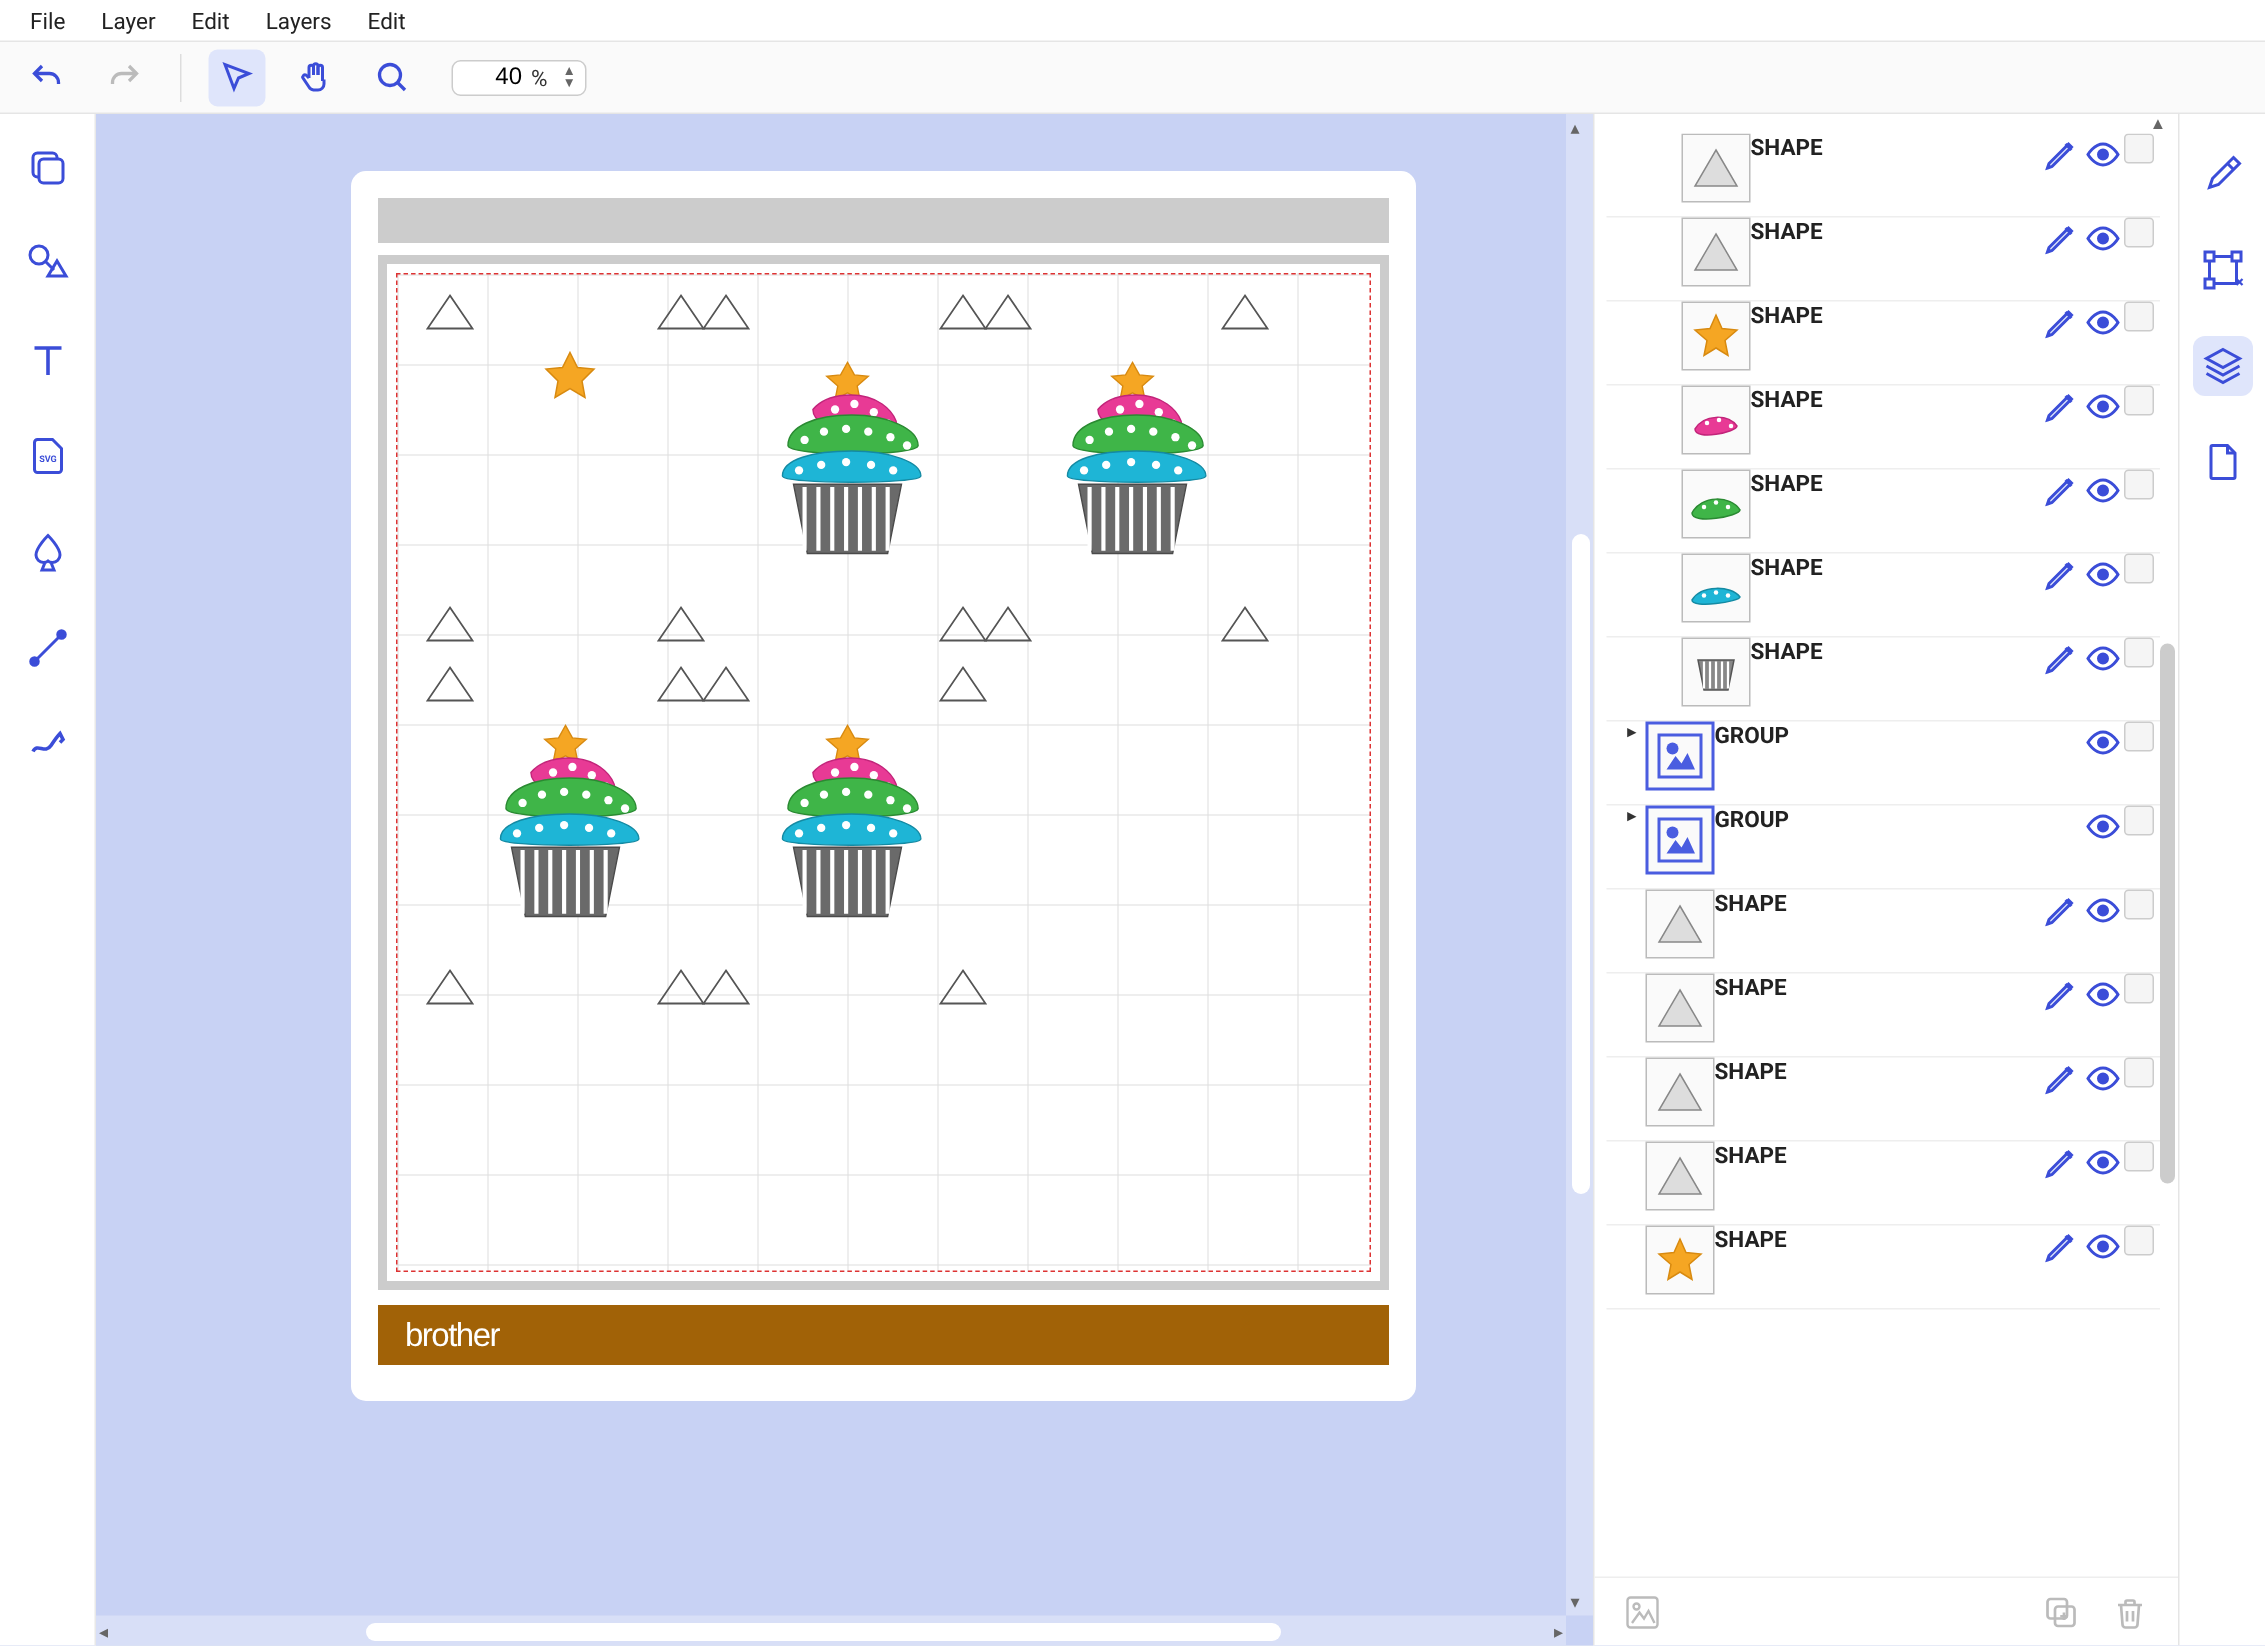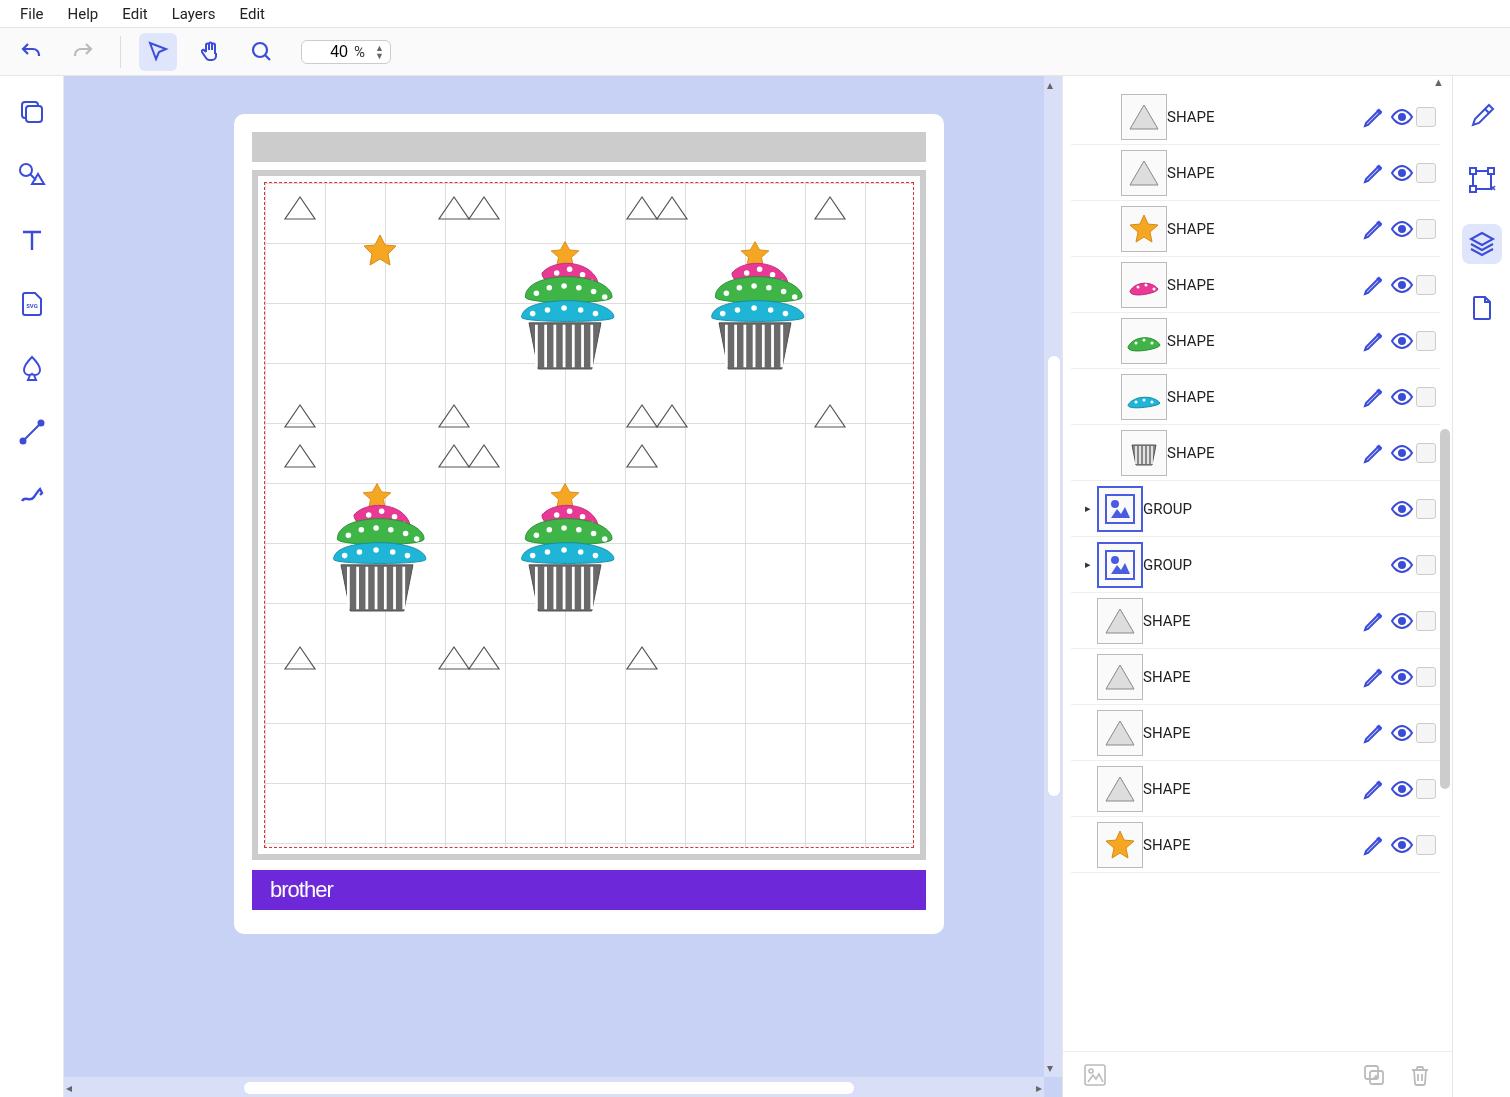--- a/index.html
+++ b/index.html
@@ -36,33 +36,33 @@
 .canvas-scroll-h { position: absolute; left: 0; right: 18px; bottom: 0; height: 20px; background: rgba(255,255,255,0.3); }
 .canvas-scroll-h-thumb { position: absolute; bottom: 3px; left: 180px; height: 12px; width: 610px; background: #fff; border-radius: 6px; }
 .canvas-scroll-h-arrow-l { position: absolute; left: 2px; bottom: 2px; font-size: 12px; color: #666; }
 .canvas-scroll-h-arrow-r { position: absolute; right: 2px; bottom: 2px; font-size: 12px; color: #666; }
 
 .artboard { position: absolute; left: 170px; top: 38px; width: 710px; height: 820px; background: #fff; border-radius: 10px; padding: 18px; }
 .artboard-inner { width: 100%; height: 100%; background: #fff; }
 .ab-top-bar { height: 30px; background: #ccc; margin-bottom: 8px; }
 .ab-inner-frame { border: 6px solid #ccc; padding: 6px; height: 690px; position: relative; background: #fff; }
 .ab-grid-wrap { border: 1px dashed #d33; height: 100%; position: relative; background-image: linear-gradient(to right, #ddd 1px, transparent 1px), linear-gradient(to bottom, #ddd 1px, transparent 1px); background-size: 60px 60px; }
-.ab-bottom-bar { height: 40px; background: #6d28d9; margin-top: 10px; display: flex; align-items: center; padding-left: 18px; }
+.ab-bottom-bar { height: 40px; background: #a16207; margin-top: 10px; display: flex; align-items: center; padding-left: 18px; }
 .brother-logo { color: #fff; font-size: 22px; font-weight: 300; font-family: sans-serif; letter-spacing: -1px; }
 .tri-outline { position: absolute; }
 
 .cupcake { position: absolute; width: 120px; height: 180px; }
 .star-solo { position: absolute; }
 
 
 .layers-panel { width: 390px; background: #fff; border-left: 1px solid #e5e5e5; display: flex; flex-direction: column; }
 .layers-header { padding: 14px 20px 8px; font-size: 22px; font-weight: 700; color: #222; }
 .layers-list { flex: 1; overflow-y: auto; padding: 0 12px 0 8px; position: relative; }
 .layers-list::after { content: ''; position: absolute; right: 2px; top: 340px; width: 10px; height: 360px; background: #ccc; border-radius: 5px; }
-.layer-row { display: flex; align-items: center; height: 56px; border-bottom: 1px solid #eee; gap: 0; padding: 0 4px 0 14px; }
+.layer-row { display: flex; height: 56px; border-bottom: 1px solid #eee; gap: 0; padding: 0 4px 0 14px; font-weight: bold; }
 .layer-expand { width: 12px; font-size: 11px; color: #333; cursor: pointer; }
 .layer-thumb { width: 46px; height: 46px; border: 1px solid #bbb; background: #fafafa; display: flex; align-items: center; justify-content: center; flex-shrink: 0; }
 .layer-thumb.group { border: 2px solid #4a5de0; }
 .layer-name { flex: 1; font-size: 15px; color: #222; }
 .layer-icon-btn { width: 28px; height: 28px; display: flex; align-items: center; justify-content: center; cursor: pointer; color: #3b4dd8; }
 .layer-lock { width: 20px; height: 20px; border: 1px solid #ccc; border-radius: 3px; background: #f5f5f5; cursor: pointer; }
 .layers-footer { height: 46px; border-top: 1px solid #eee; display: flex; align-items: center; justify-content: space-between; padding: 0 18px; }
 .footer-left, .footer-right { display: flex; gap: 18px; }
 .footer-btn { width: 28px; height: 28px; display: flex; align-items: center; justify-content: center; cursor: pointer; color: #999; }
 .layers-scroll-up-ind { text-align: right; font-size: 11px; color: #666; padding-right: 8px; }
@@ -72,21 +72,21 @@
 .right-btn { width: 40px; height: 40px; display: flex; align-items: center; justify-content: center; cursor: pointer; color: #3b4dd8; border-radius: 8px; }
 .right-btn.selected { background: #dfe5fb; }
 
 svg { display: block; }
 </style>
 </head>
 <body>
 
 <div class="menubar">
   <div class="menu-item">File</div>
-  <div class="menu-item">Help</div>
+  <div class="menu-item">Layer</div>
   <div class="menu-item">Edit</div>
   <div class="menu-item">Layers</div>
   <div class="menu-item">Edit</div>
 </div>
 
 <div class="toolbar">
   <div class="tool-btn">
     <svg width="24" height="24" viewBox="0 0 24 24" fill="none" stroke="#3b4dd8" stroke-width="2.2">
         <path d="M9 14L4 9l5-5"></path>
         <path d="M4 9h10a6 6 0 016 6v1"></path>

